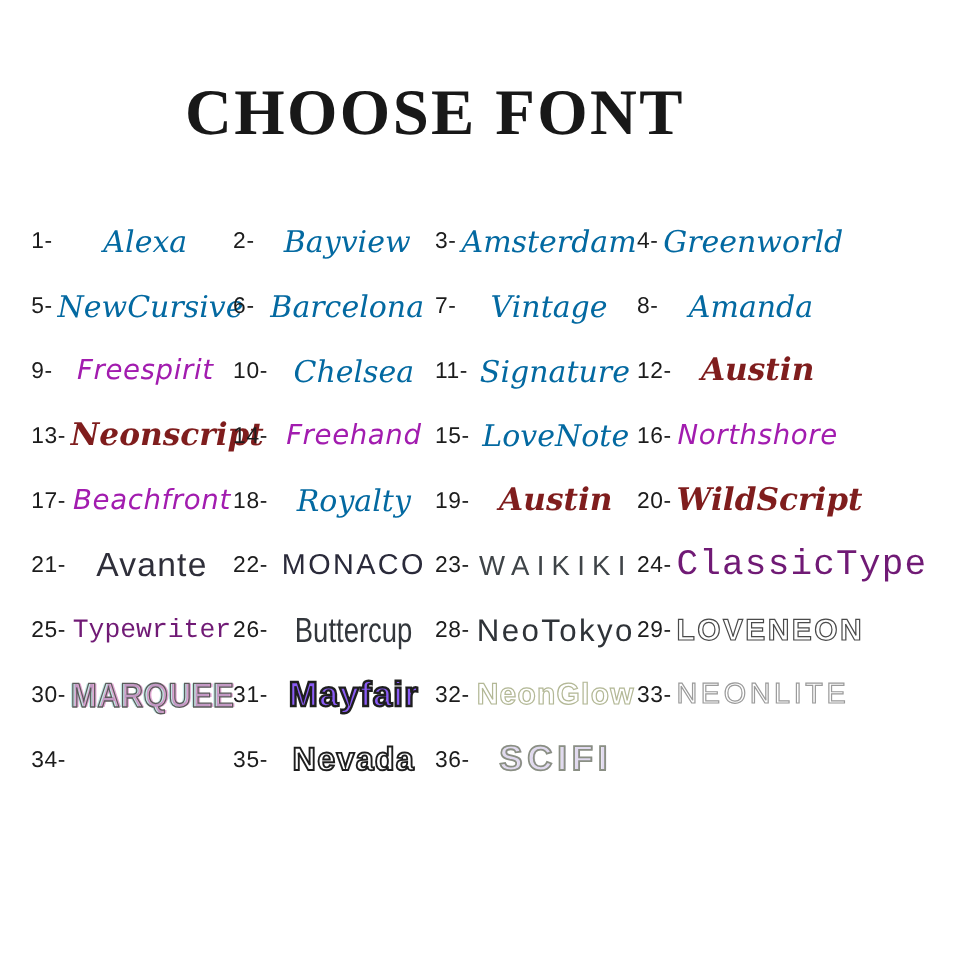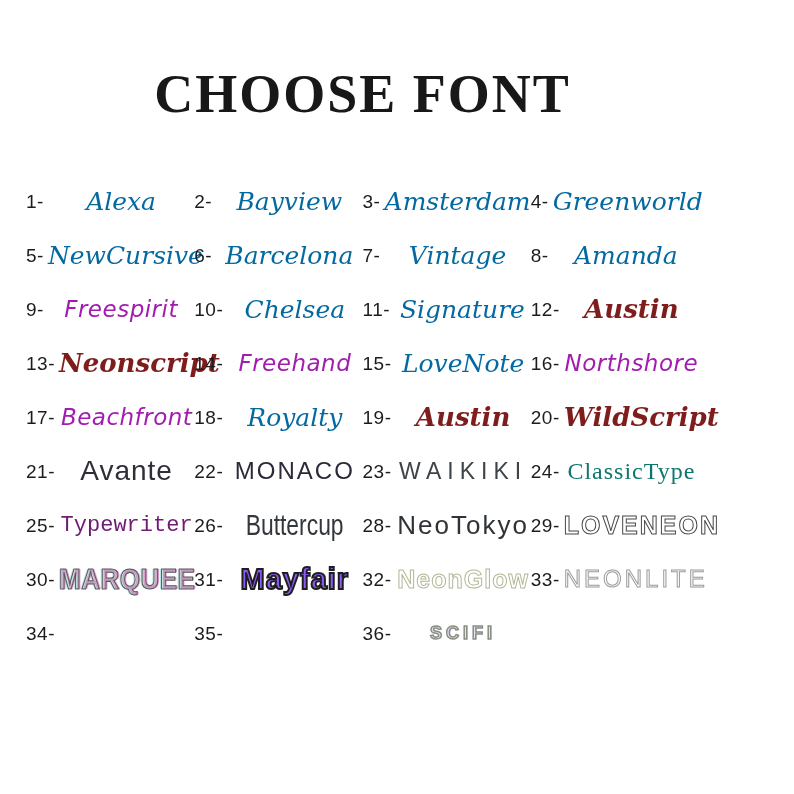--- a/index.html
+++ b/index.html
@@ -33,34 +33,34 @@
     display:inline-block;min-width:0;line-height:1.1;
   }
 
   
   .f-script{font-family:"DejaVu Serif",serif;font-style:italic;font-size:25px;color:#0369a1;}
   .f-script-bold{font-family:"DejaVu Serif",serif;font-style:italic;font-weight:700;font-size:26px;color:#7f1d1d;}
   .f-hand{font-family:"DejaVu Sans",sans-serif;font-style:italic;font-size:23px;color:#a21caf;letter-spacing:0.5px;}
   .f-sans{font-size:28px;color:#2f2f3a;letter-spacing:1px;}
   .f-caps{font-size:24px;color:#2a2a3a;letter-spacing:2px;text-align:center;}
   .f-thin-caps{font-size:23px;color:#3f4448;letter-spacing:6px;}
-  .f-gray-serif{font-family:Liberation Serif, serif;font-size:24px;color:#0f766e;letter-spacing:1px;}
+  .f-gray-serif{font-family:Liberation Mono, monospace;font-size:30px;color:#701a75;letter-spacing:1px;}
   .f-mono{font-family:"Liberation Mono","DejaVu Sans Mono",monospace;font-size:22px;color:#701a75;}
   .f-thin{font-size:26px;color:#33373c;transform:scaleX(0.88) scaleY(1.12);}
   .f-light-sans{font-size:28px;color:#33383d;}
   .f-light-sans-spaced{font-size:26px;color:#2f3338;letter-spacing:2px;}
   .f-outline-caps{font-size:25px;font-weight:700;letter-spacing:2px;color:transparent;-webkit-text-stroke:1px #4a4a4a;}
   .f-outline-color{font-size:26px;font-weight:700;letter-spacing:0.5px;color:transparent;-webkit-text-stroke:1px #5a5a5a;
       text-shadow:1.5px 0 0 rgba(196,76,166,0.5),-1.5px 0 0 rgba(120,200,190,0.45);transform:scaleY(1.1);}
   .f-outline-bold{font-size:29px;font-weight:700;color:#8b5cf6;-webkit-text-stroke:2px #1e1e1e;letter-spacing:1px;}
   .f-outline-glow{font-size:25px;font-weight:700;color:transparent;-webkit-text-stroke:1px #b3b896;letter-spacing:1px;}
   .f-outline-lite{font-size:24px;letter-spacing:3px;color:transparent;-webkit-text-stroke:1px #9b9b9b;}
   .f-stencil{font-size:24px;letter-spacing:1px;color:transparent;-webkit-text-stroke:1px #3c3c3c;}
   .f-bubble{font-size:27px;font-weight:700;color:#ffffff;-webkit-text-stroke:1.6px #1e1e1e;letter-spacing:1px;}
-  .f-scifi{font-size:18px;font-weight:700;letter-spacing:4px;color:transparent;-webkit-text-stroke:1.5px #8a8f84;
+  .f-scifi{font-size:29px;font-weight:700;letter-spacing:4px;color:transparent;-webkit-text-stroke:1.5px #8a8f84;
       text-shadow:1px 0 0 rgba(170,150,210,0.35);}
 </style>
 </head>
 <body>
 
 <div class="page">
   <h1 class="title">CHOOSE FONT</h1>
   <div id="font-grid">
   <div class="cell">
     <span class="num">1-</span>
@@ -222,20 +222,21 @@
     <span class="num">33-</span>
     <span class="sample f-outline-lite">NEONLITE</span>
   </div>
 
   <div class="cell">
     <span class="num">34-</span>
   </div>
 
   <div class="cell">
     <span class="num">35-</span>
+    <span class="sample f-bubble">Nevada</span>
   </div>
 
   <div class="cell">
     <span class="num">36-</span>
     <span class="sample f-scifi">SCIFI</span>
   </div>
 </div>
 </div>
 
 </body></html>

